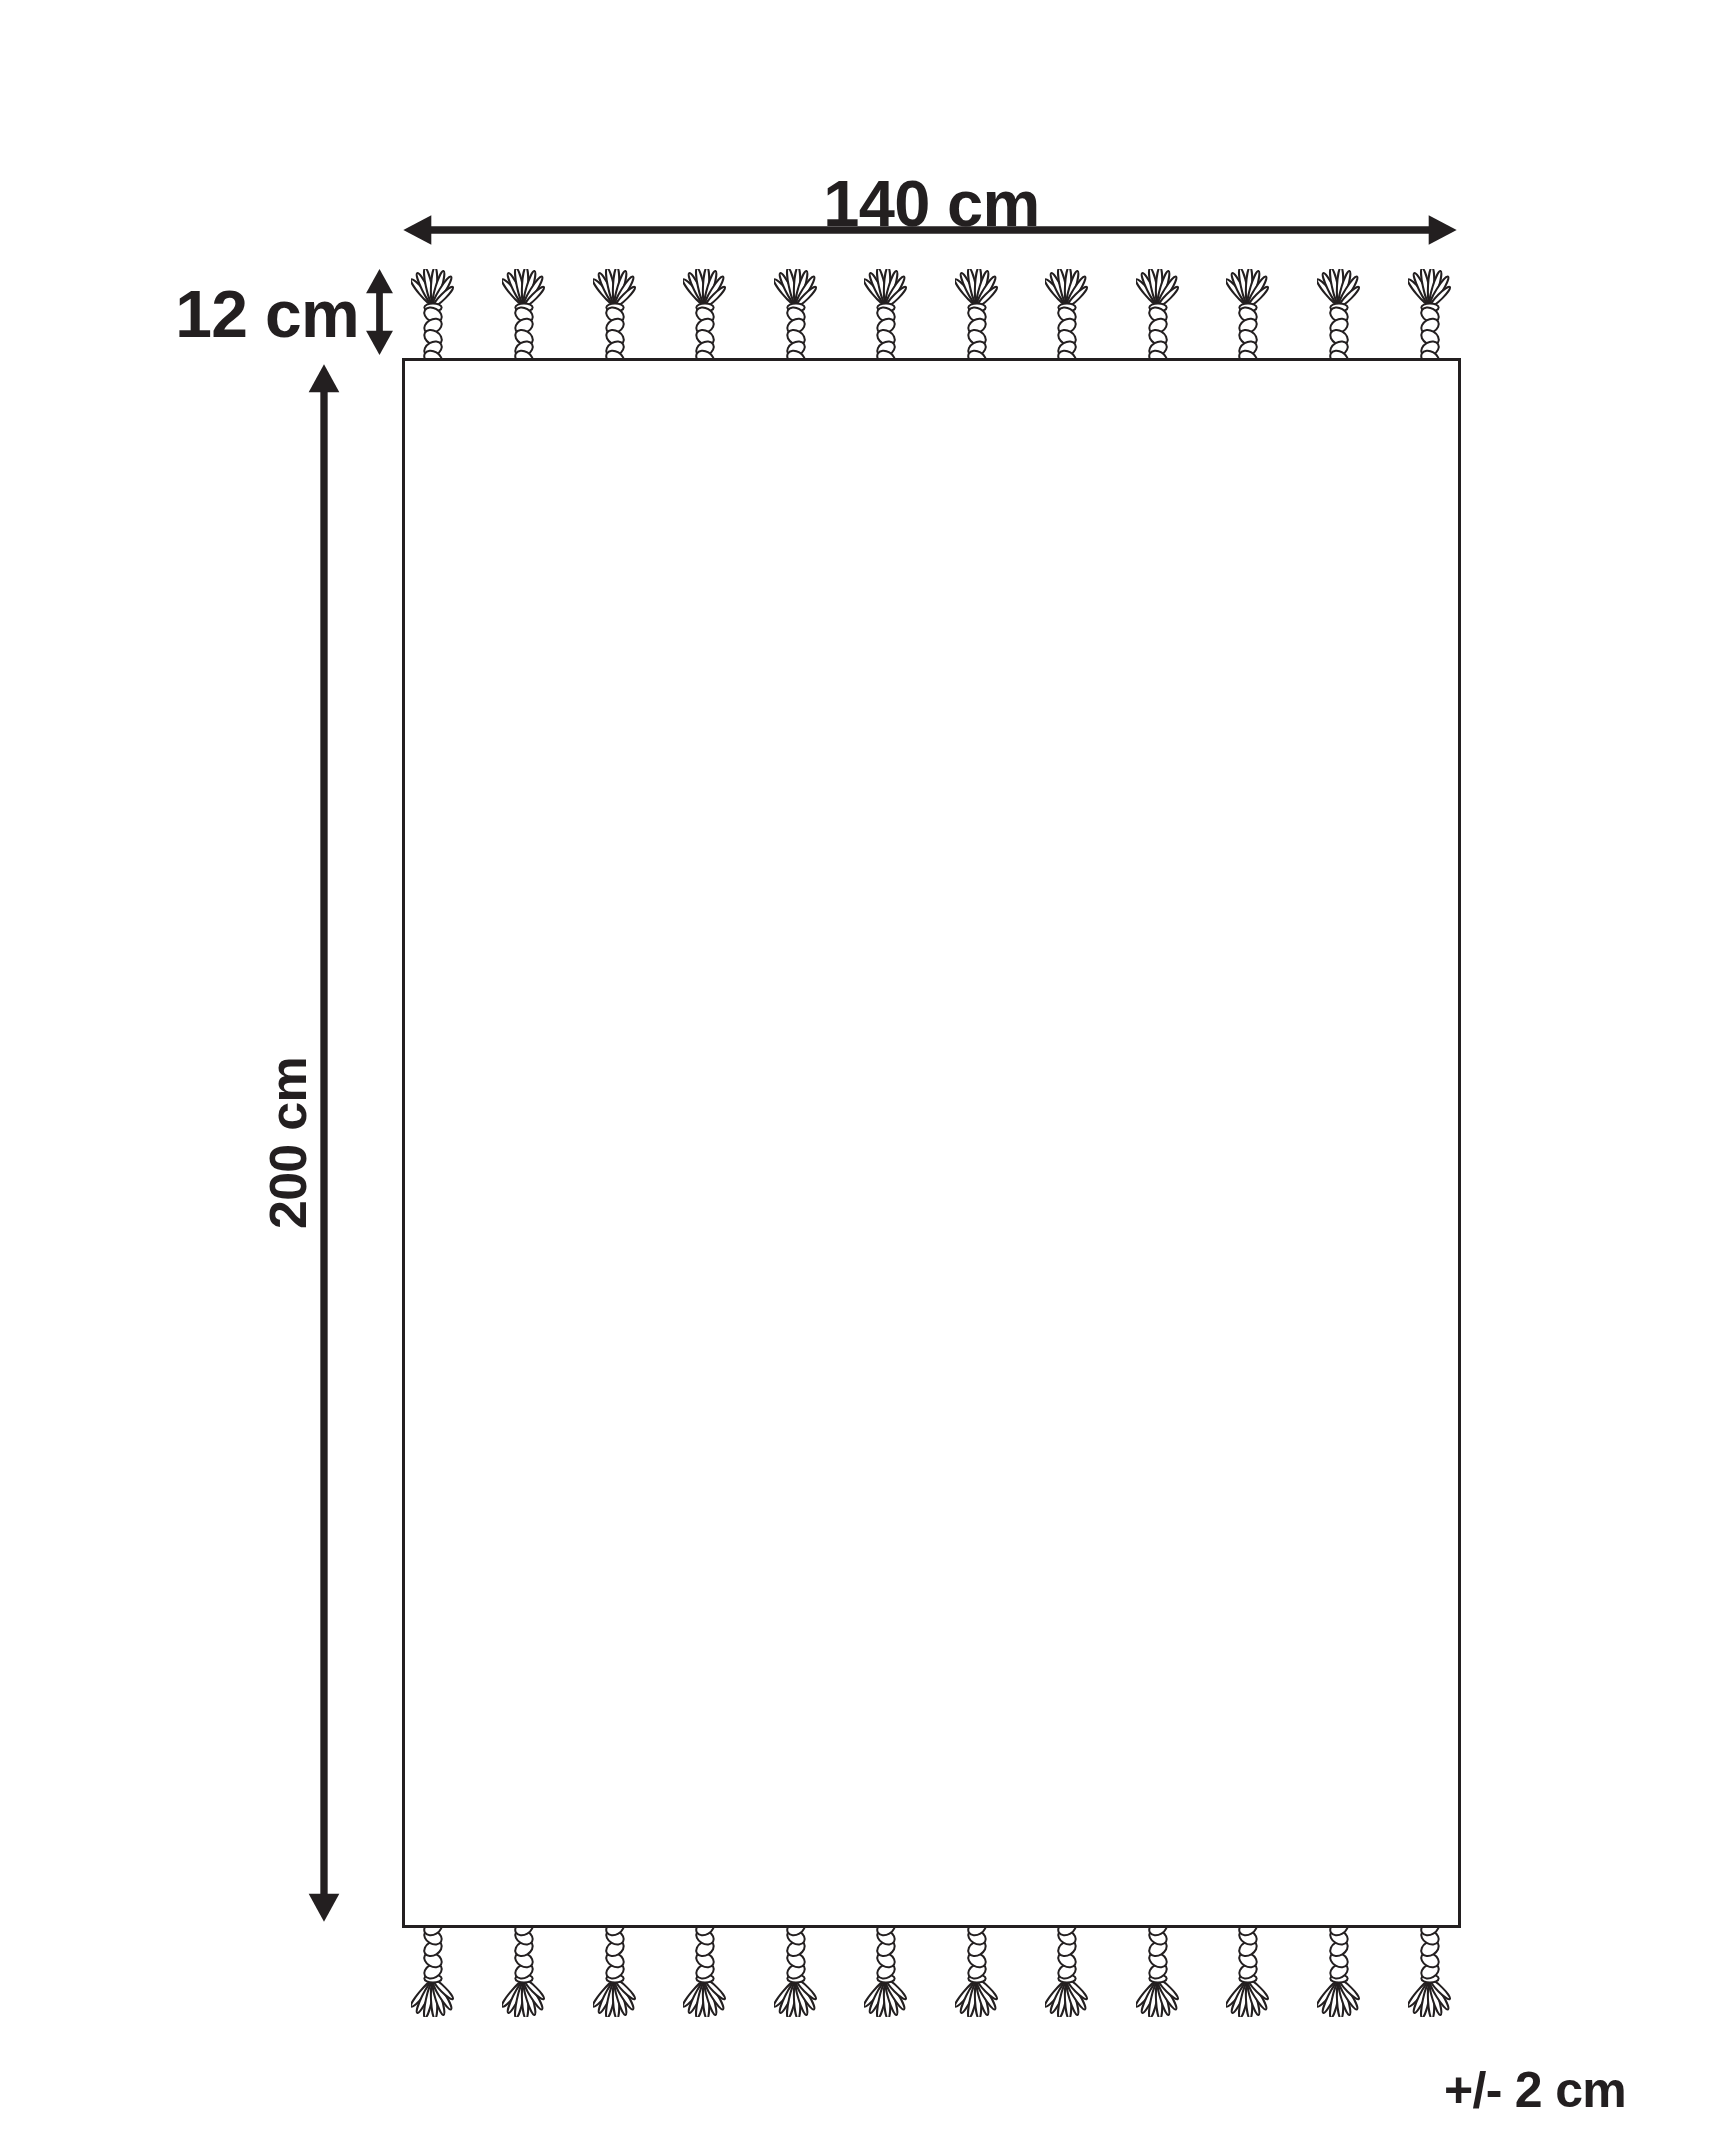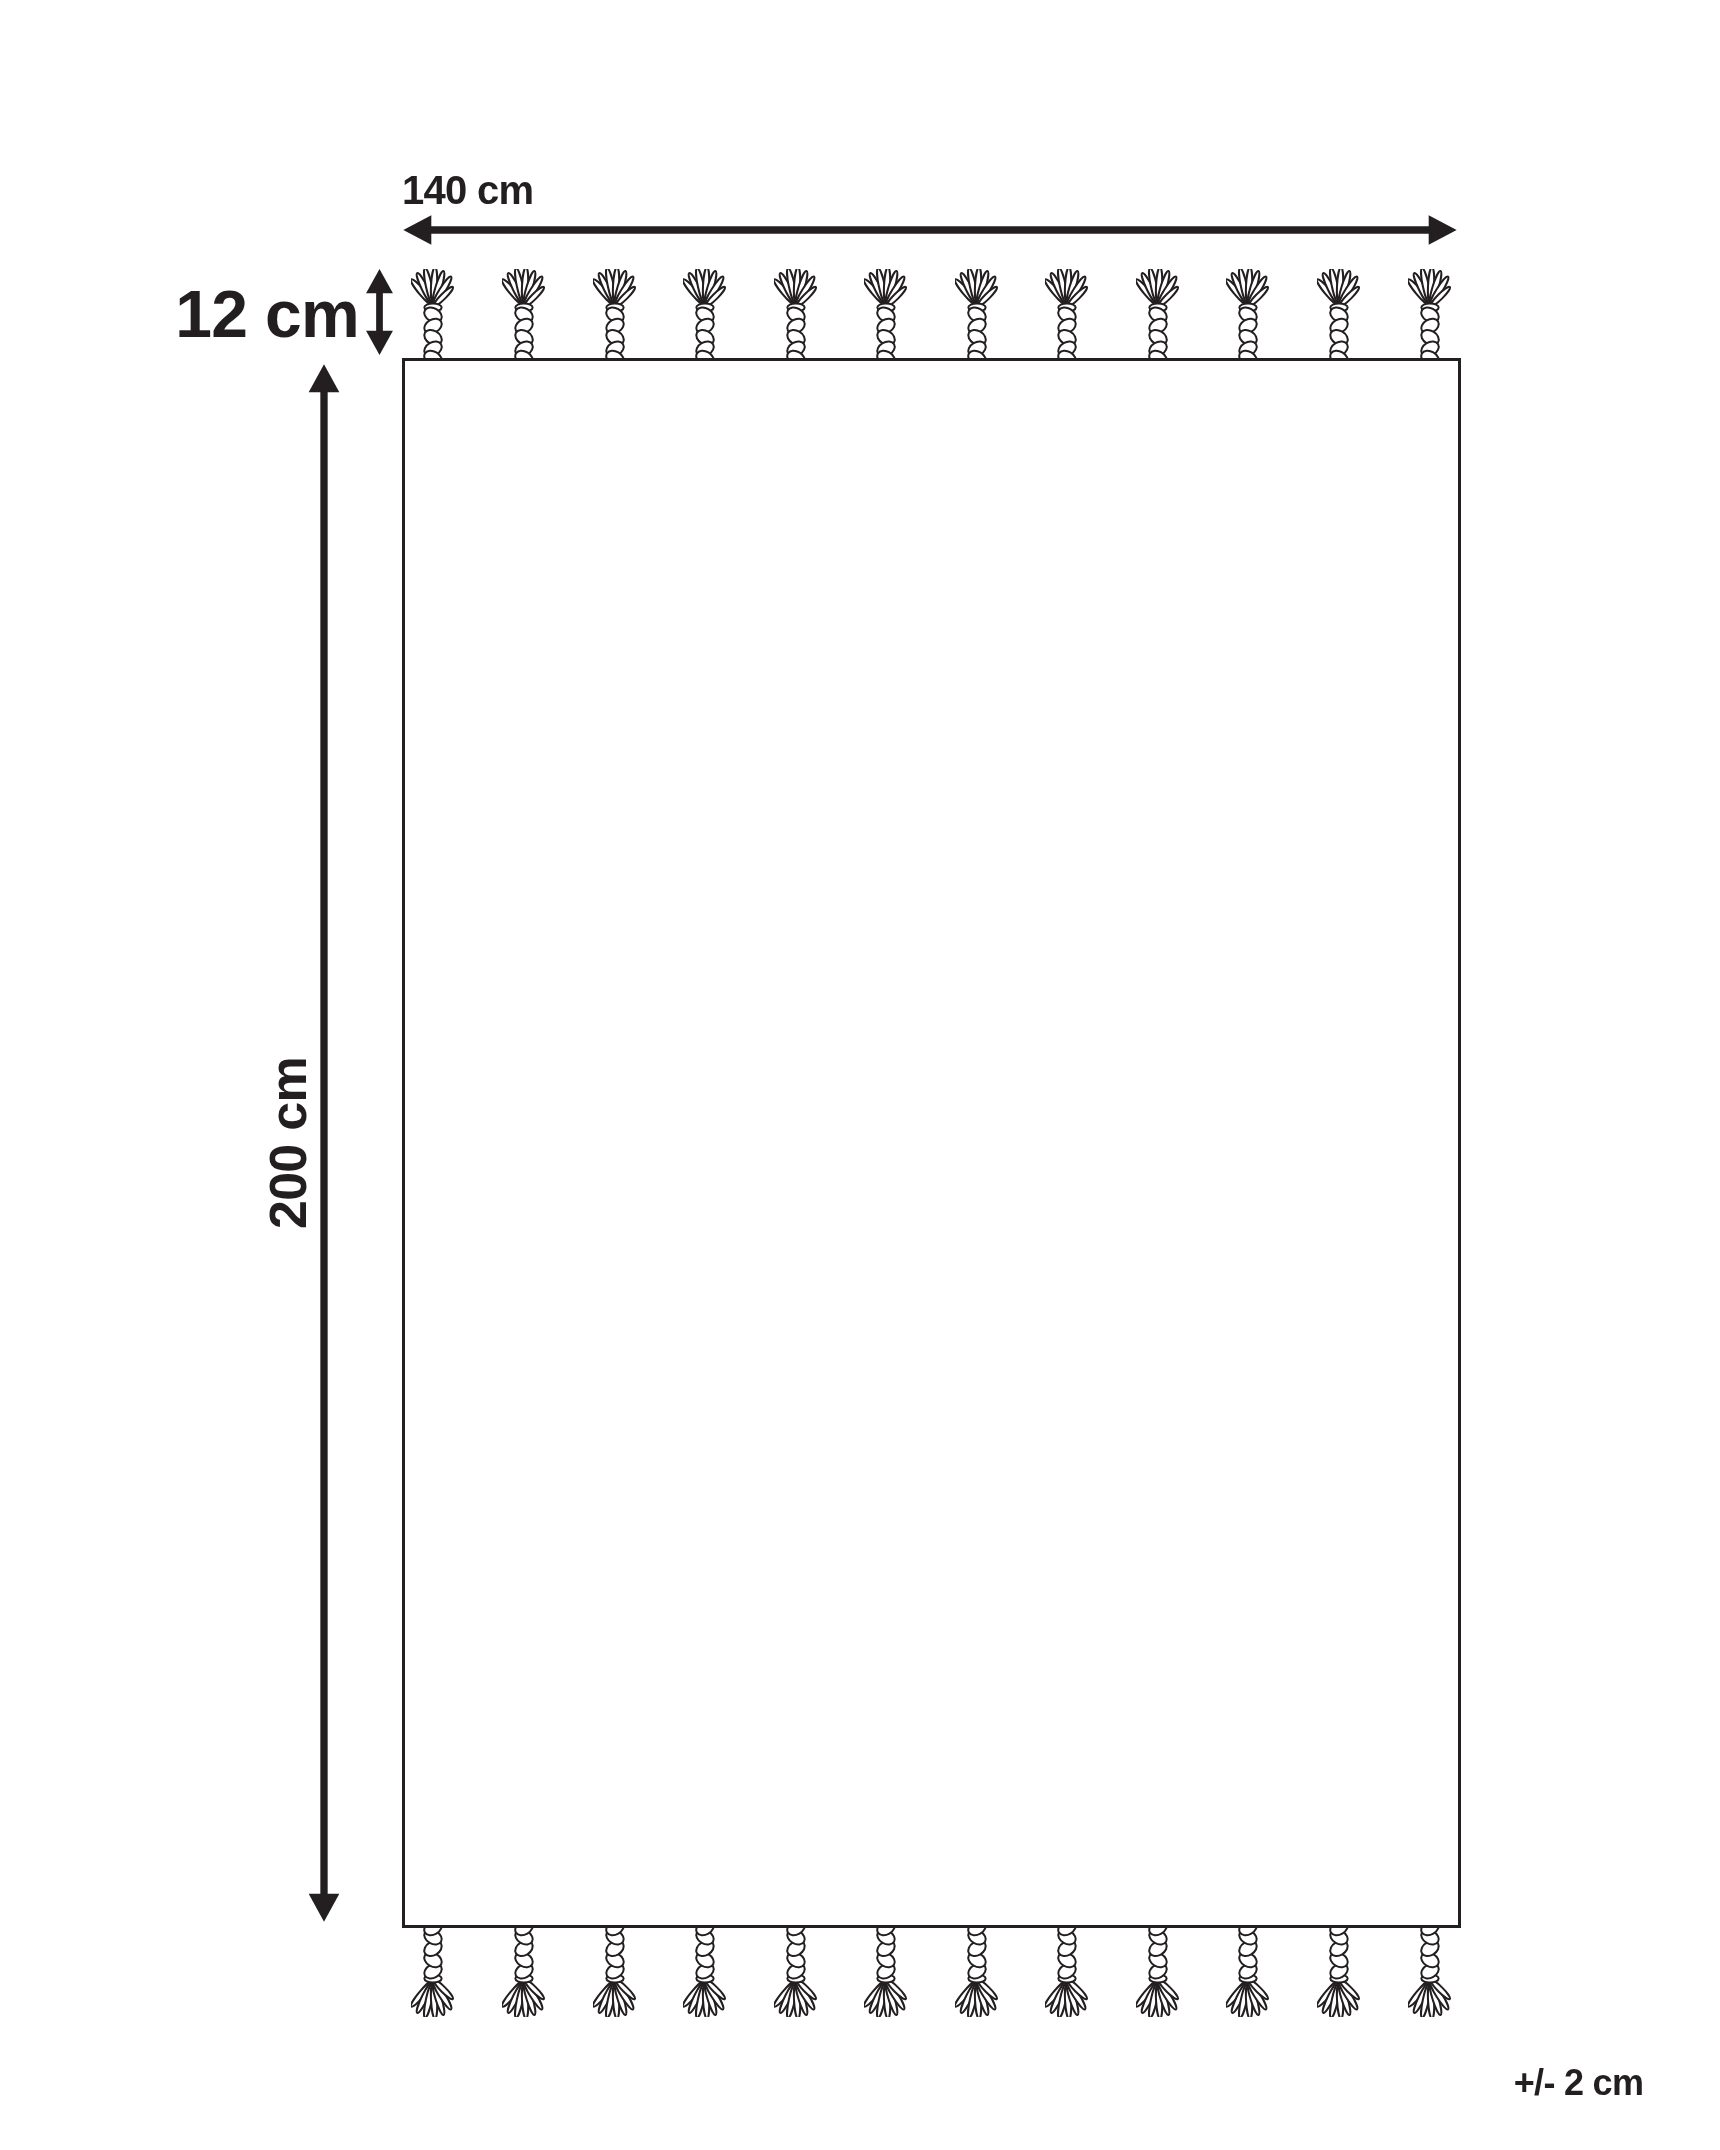--- a/index.html
+++ b/index.html
@@ -51,21 +51,22 @@
     position: absolute;
     color: #231f20;
     font-weight: bold;
     letter-spacing: -0.7px;
     white-space: nowrap;
   }
   .label.width {
     left: 402px;
     top: 168px;
     width: 1059px;
-    font-size: 40px;
+    text-align: center;
+    font-size: 65px;
     line-height: 1.1;
   }
   .label.tassel-len {
     left: 157px;
     top: 286px;
     width: 202px;
     text-align: right;
     font-size: 66px;
     line-height: 56px;
   }
@@ -76,22 +77,21 @@
     height: 54px;
     text-align: center;
     font-size: 52px;
     line-height: 54px;
     transform: rotate(-90deg);
   }
   .label.tolerance {
     left: 1444px;
     top: 2063px;
     width: 269px;
-    text-align: center;
-    font-size: 36px;
+    font-size: 50px;
     line-height: 1.1;
   }
   .defs-holder { position: absolute; width: 0; height: 0; }
 </style>
 </head>
 <body>
 
 <div class="stage">
 
   <svg class="defs-holder" aria-hidden="true">

